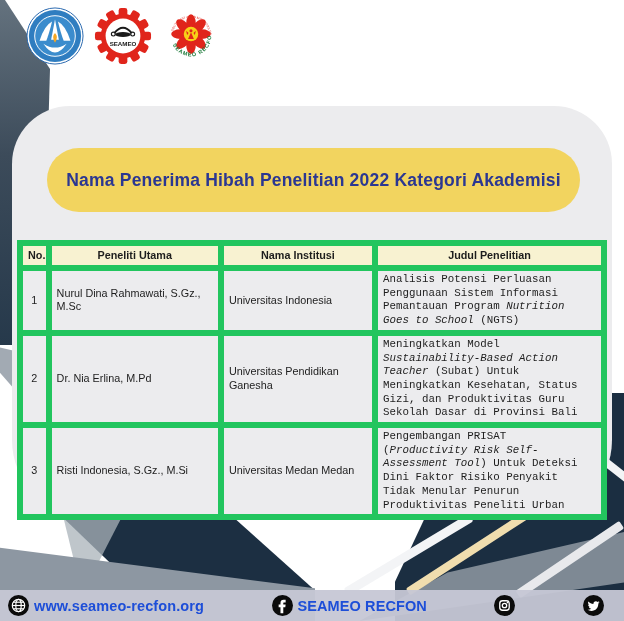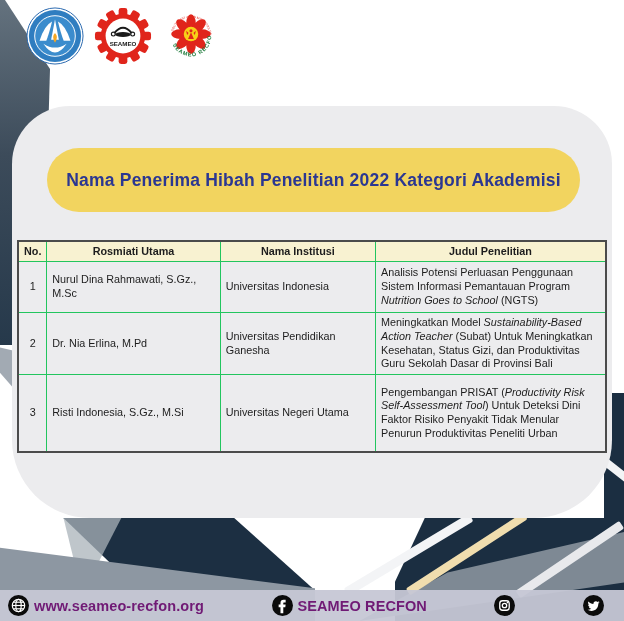--- a/index.html
+++ b/index.html
@@ -42,37 +42,37 @@
   .card{position:absolute;left:12px;top:106px;width:600px;height:412px;
     background:#ececee;border-radius:58px 58px 78px 78px;z-index:1;}
   .banner{position:absolute;left:35px;top:42px;width:533px;height:64px;border-radius:33px;
     background:#f2d45f;display:flex;align-items:center;justify-content:center;}
   .banner-title{font-size:17.5px;font-weight:bold;color:#2b3792;letter-spacing:.2px;white-space:nowrap;}
 
   
   table.grant{position:absolute;left:5px;top:134px;width:590px;border-collapse:collapse;
     font-size:10.8px;color:#1d1d1d;table-layout:fixed;background:#ececee;}
   table.grant{border:2px solid #4b4b4b;}
-  table.grant th, table.grant td{border:1px solid #22c55e;padding:2px 5px;line-height:1.27;}
+  table.grant th, table.grant td{border:6px solid #22c55e;padding:2px 5px;line-height:1.27;}
   table.grant th{background:#f8f2d1;font-weight:bold;text-align:center;height:15px;}
   col.c-no{width:4.9%;} col.c-peneliti{width:29.5%;} col.c-institusi{width:26.4%;} col.c-judul{width:39.2%;}
   td.cell-no{text-align:center;vertical-align:middle;}
   td.cell-peneliti, td.cell-institusi{text-align:left;vertical-align:middle;}
-  td.cell-judul{text-align:left;vertical-align:middle;}
+  td.cell-judul{text-align:left;vertical-align:middle;font-family:Liberation Mono, monospace;}
   tbody tr:nth-child(1) td{height:46px;}
   tbody tr:nth-child(2) td{height:57px;}
   tbody tr:nth-child(3) td{height:72px;}
 
   
   .footer-bar{position:absolute;left:0;right:0;bottom:0;height:31px;z-index:4;
     background:rgba(198,199,213,0.95);display:flex;align-items:center;
     justify-content:space-between;padding:0 20px 0 8px;box-sizing:border-box;}
   .footer-item{display:flex;align-items:center;gap:5px;}
   .footer-item svg{flex:0 0 auto;}
-  .footer-label{font-size:14.5px;font-weight:bold;color:#701a75;letter-spacing:.1px;white-space:nowrap;}
+  .footer-label{font-size:14.5px;font-weight:bold;color:#1d4ed8;letter-spacing:.1px;white-space:nowrap;}
 </style>
 </head>
 <body>
 
 <div class="bg">
   <div class="shape shape-left-strip"></div>
   <div class="shape shape-left-chevron"></div>
   <div class="shape shape-navy-left"></div>
   <div class="shape shape-lightgray-tri"></div>
   <div class="shape shape-gray-wedge-left"></div>
@@ -197,42 +197,42 @@
   <table class="grant">
     <colgroup>
       <col class="c-no">
         <col class="c-peneliti">
         <col class="c-institusi">
         <col class="c-judul">
     </colgroup>
     <thead>
       <tr>
         <th>No.</th>
-        <th>Rosmiati Utama</th>
+        <th>Peneliti Utama</th>
         <th>Nama Institusi</th>
         <th>Judul Penelitian</th>
       </tr>
     </thead>
     <tbody id="table-body">
         <tr>
           <td class="cell-no">1</td>
           <td class="cell-peneliti">Nurul Dina Rahmawati, S.Gz., M.Sc</td>
           <td class="cell-institusi">Universitas Indonesia</td>
           <td class="cell-judul"><span>Analisis Potensi Perluasan Penggunaan Sistem Informasi Pemantauan Program </span><i>Nutrition Goes to School</i><span> (NGTS)</span></td>
         </tr>
         <tr>
           <td class="cell-no">2</td>
           <td class="cell-peneliti">Dr. Nia Erlina, M.Pd</td>
           <td class="cell-institusi">Universitas Pendidikan Ganesha</td>
           <td class="cell-judul"><span>Meningkatkan Model </span><i>Sustainability-Based Action Teacher</i><span> (Subat) Untuk Meningkatkan Kesehatan, Status Gizi, dan Produktivitas Guru Sekolah Dasar di Provinsi Bali</span></td>
         </tr>
         <tr>
           <td class="cell-no">3</td>
           <td class="cell-peneliti">Risti Indonesia, S.Gz., M.Si</td>
-          <td class="cell-institusi">Universitas Negeri Utama</td>
+          <td class="cell-institusi">Universitas Medan Medan</td>
           <td class="cell-judul"><span>Pengembangan PRISAT (</span><i>Productivity Risk Self-Assessment Tool</i><span>) Untuk Deteksi Dini Faktor Risiko Penyakit Tidak Menular Penurun Produktivitas Peneliti Urban</span></td>
         </tr>
       </tbody>
   </table>
 </div>
 
 <div class="footer-bar">
   <div class="footer-item">
     <svg width="21" height="21" viewBox="0 0 21 21">
       <circle cx="10.5" cy="10.5" r="10.5" fill="#0b0b0b"></circle>

